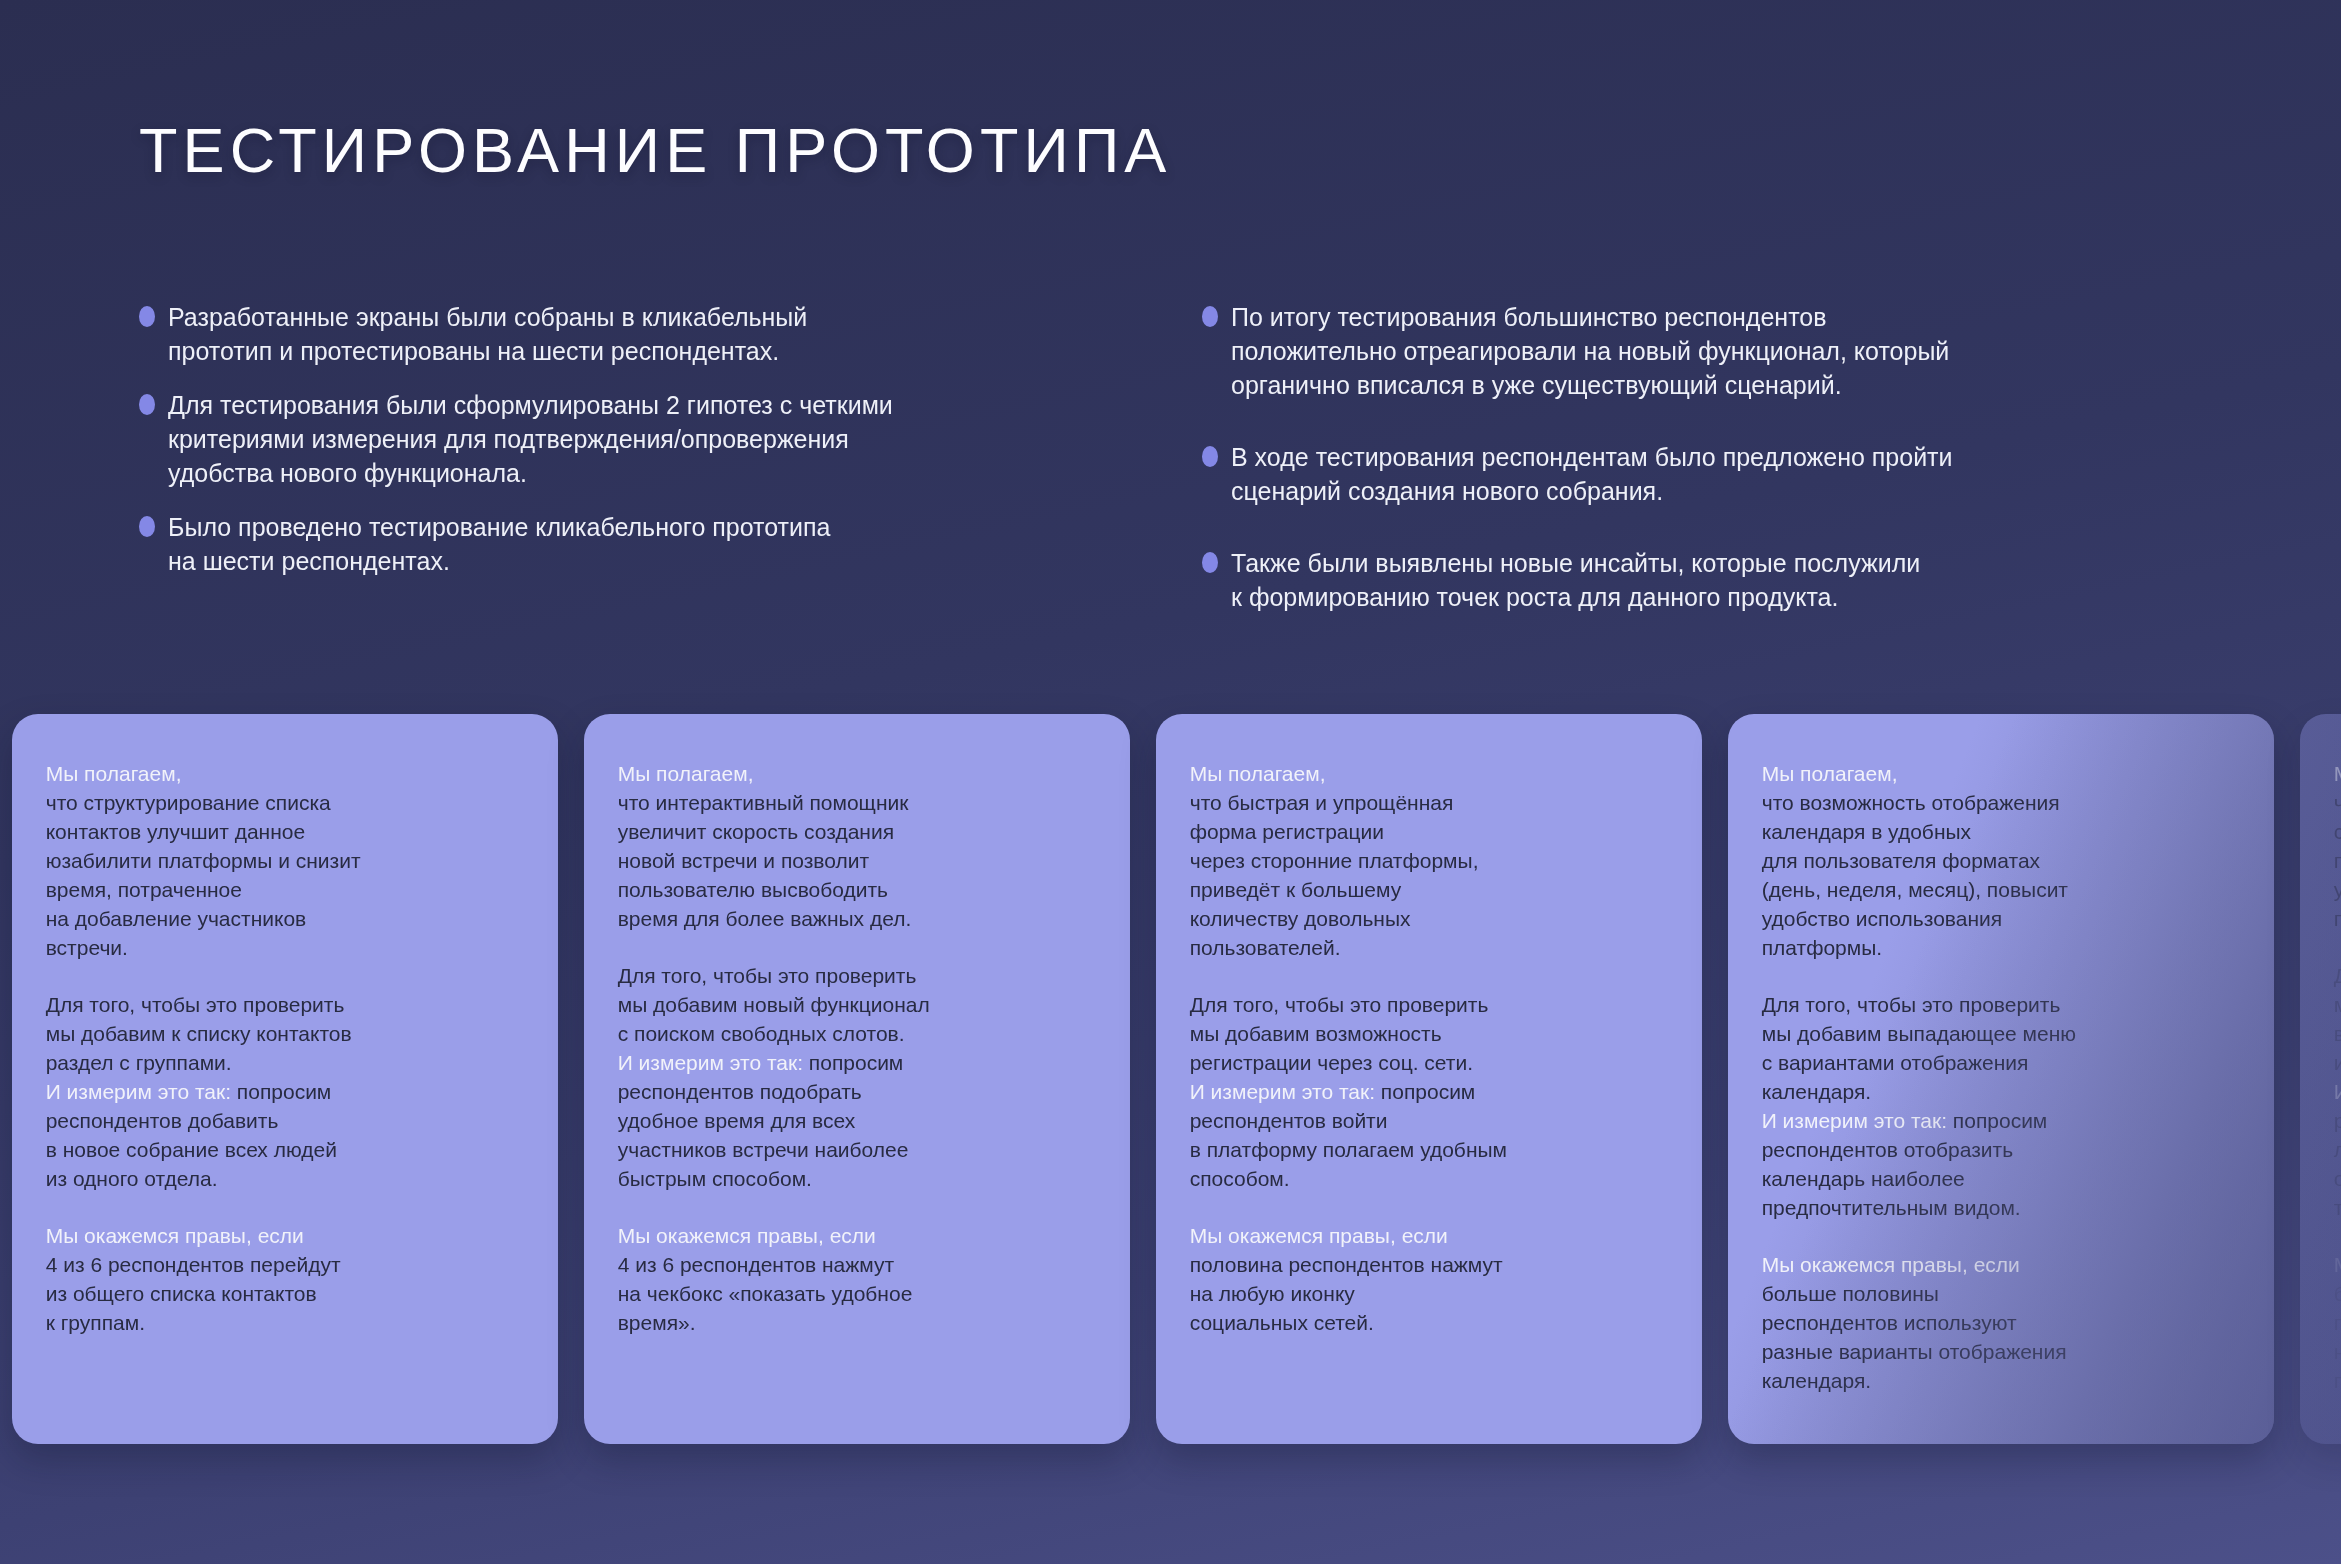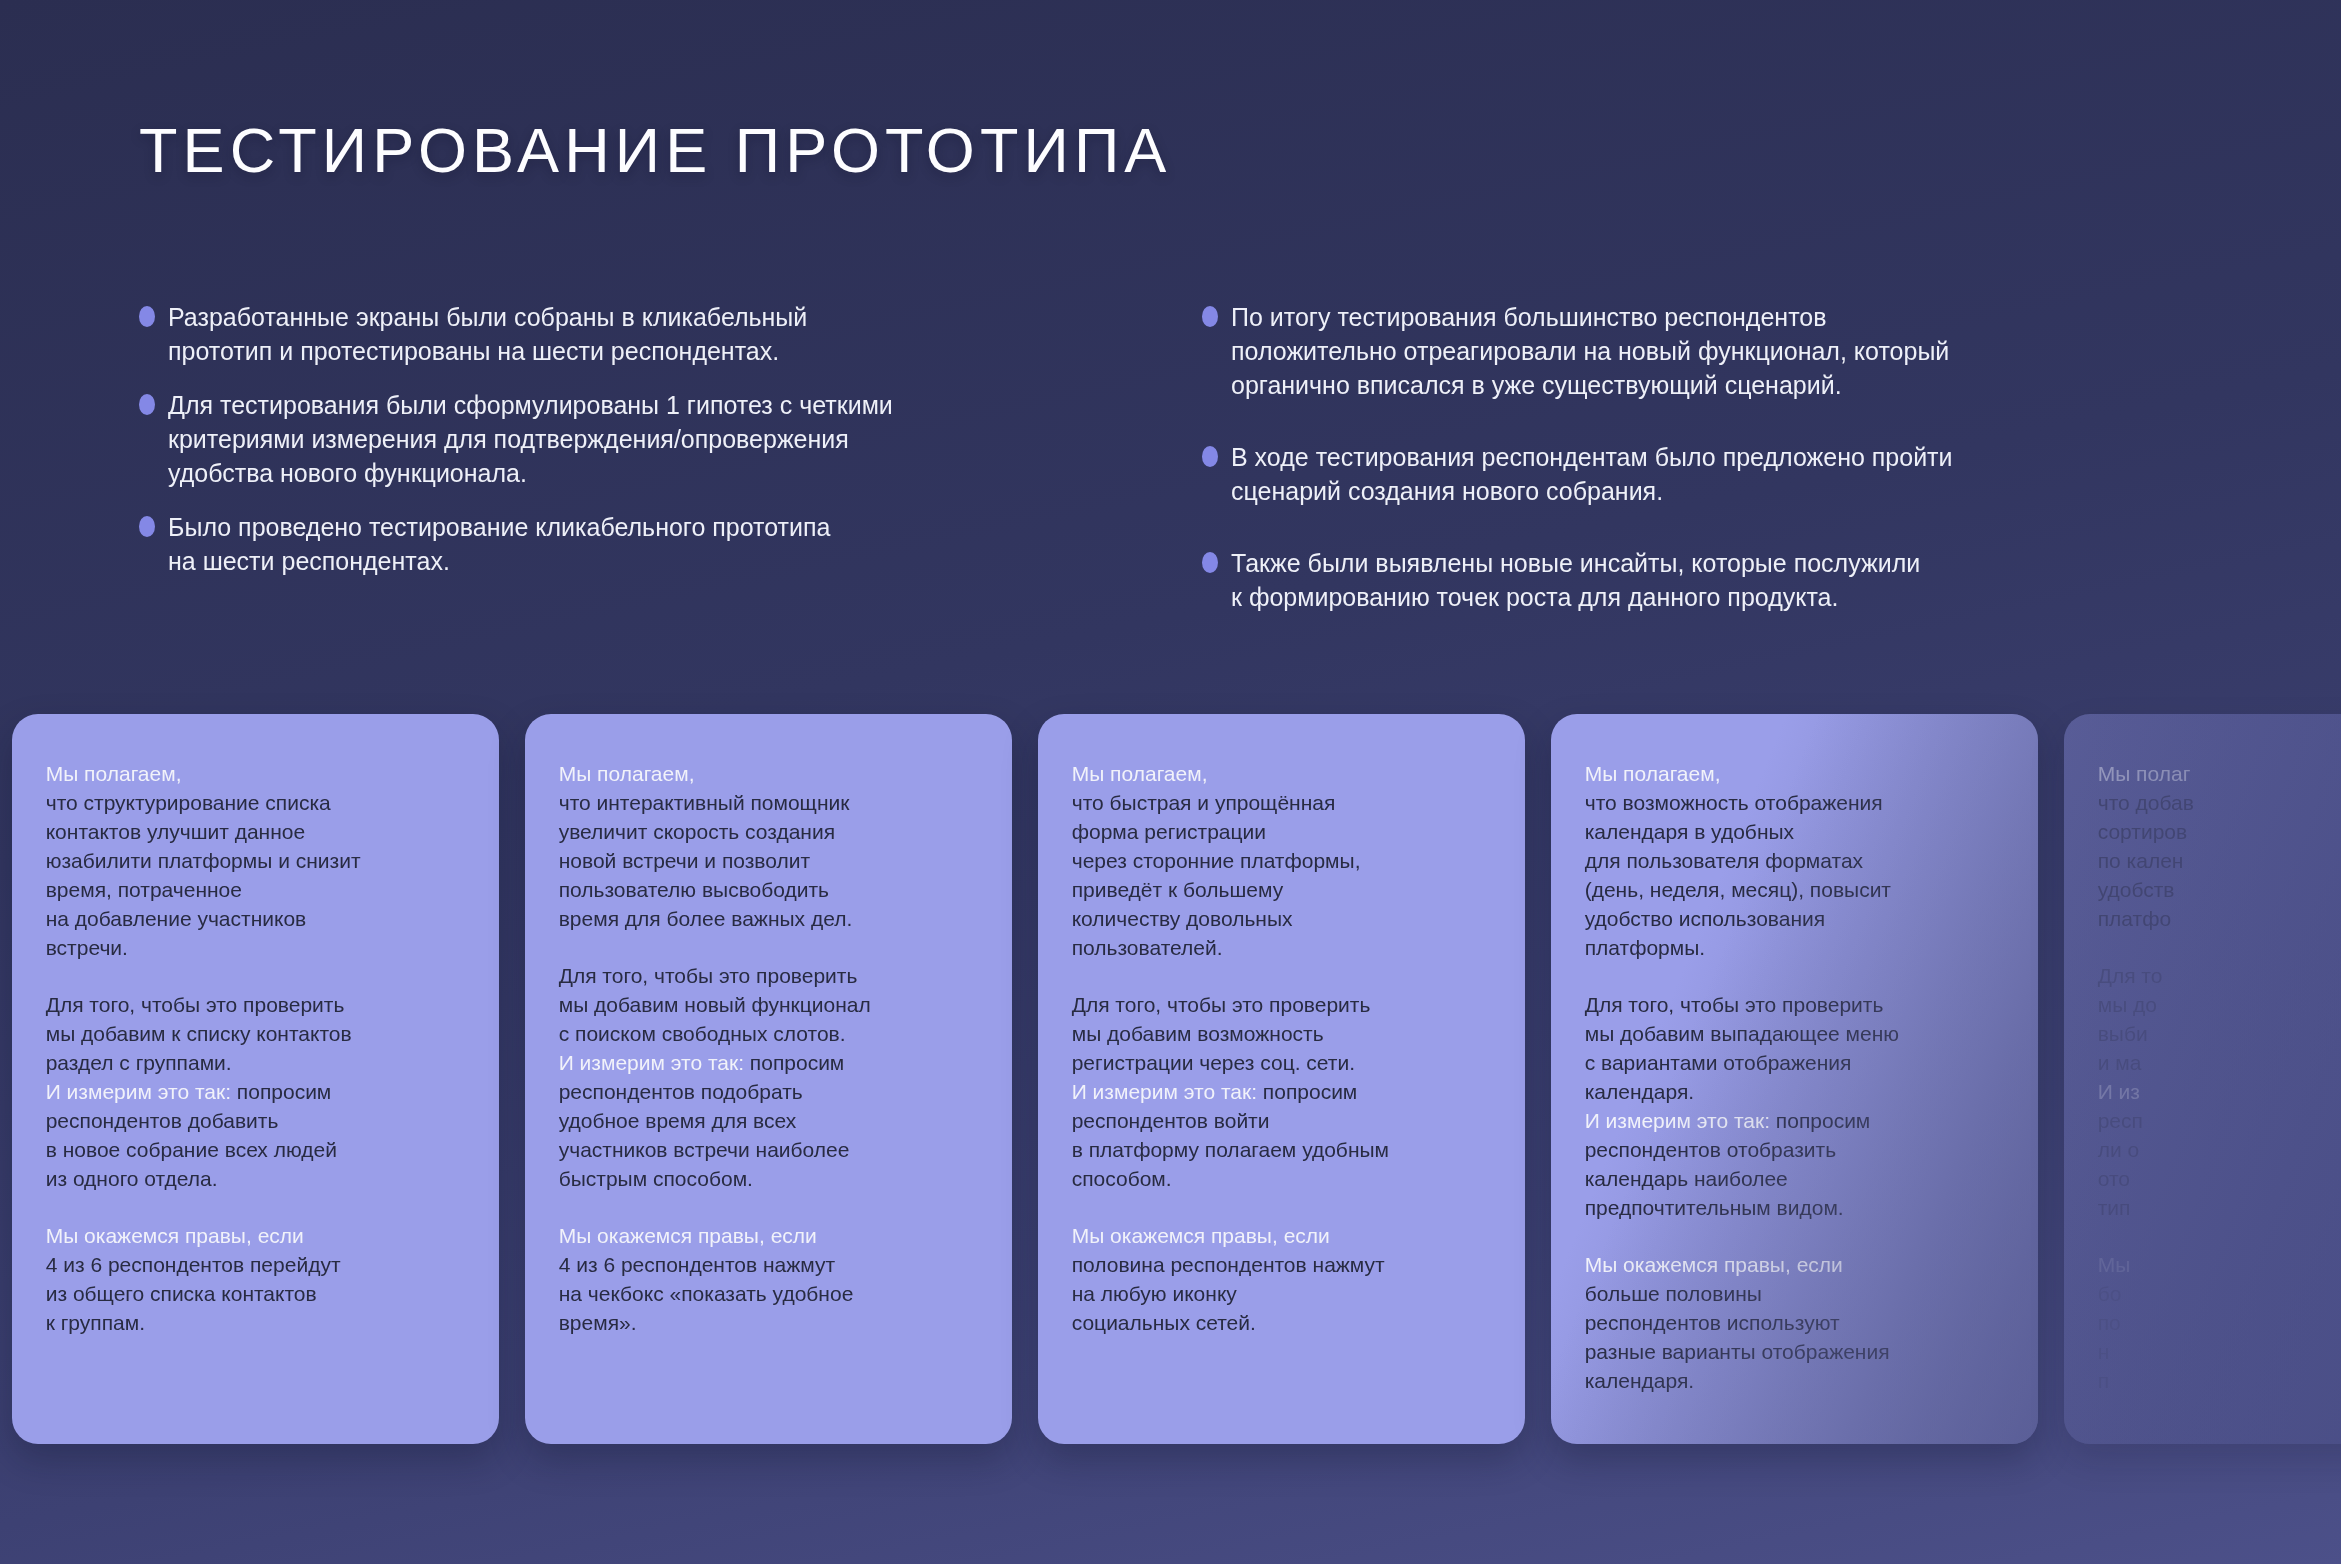--- a/index.html
+++ b/index.html
@@ -36,21 +36,21 @@
   .bullet-text{
     font-size:25px;line-height:34px;
     color:#eef0f8;
     white-space:pre-line;
   }
   .cards{
     position:absolute;left:11.7px;top:714px;
     display:flex;gap:26px;
   }
   .card{
-    width:487px;height:730px;flex:none;
+    width:546px;height:730px;flex:none;
     box-sizing:border-box;
     padding:45px 29px 0 34px;
     border-radius:26px;
     background:#9a9ee9;
     box-shadow:0 16px 35px rgba(16,18,42,.28);
     position:relative;
   }
   .card p{
     margin:0 0 28px 0;
     font-size:21px;line-height:29px;
@@ -88,21 +88,21 @@
 
   <div class="bullets">
     <div class="bullet-col left">
       <div class="bullet">
           <span class="dot"></span>
           <div class="bullet-text">Разработанные экраны были собраны в кликабельный
 прототип и протестированы на шести респондентах.</div>
         </div>
       <div class="bullet">
           <span class="dot"></span>
-          <div class="bullet-text">Для тестирования были сформулированы 1 гипотез с четкими
+          <div class="bullet-text">Для тестирования были сформулированы 2 гипотез с четкими
 критериями измерения для подтверждения/опровержения
 удобства нового функционала.</div>
         </div>
       <div class="bullet">
           <span class="dot"></span>
           <div class="bullet-text">Было проведено тестирование кликабельного прототипа
 на шести респондентах.</div>
         </div>
     </div>
     <div class="bullet-col right">

